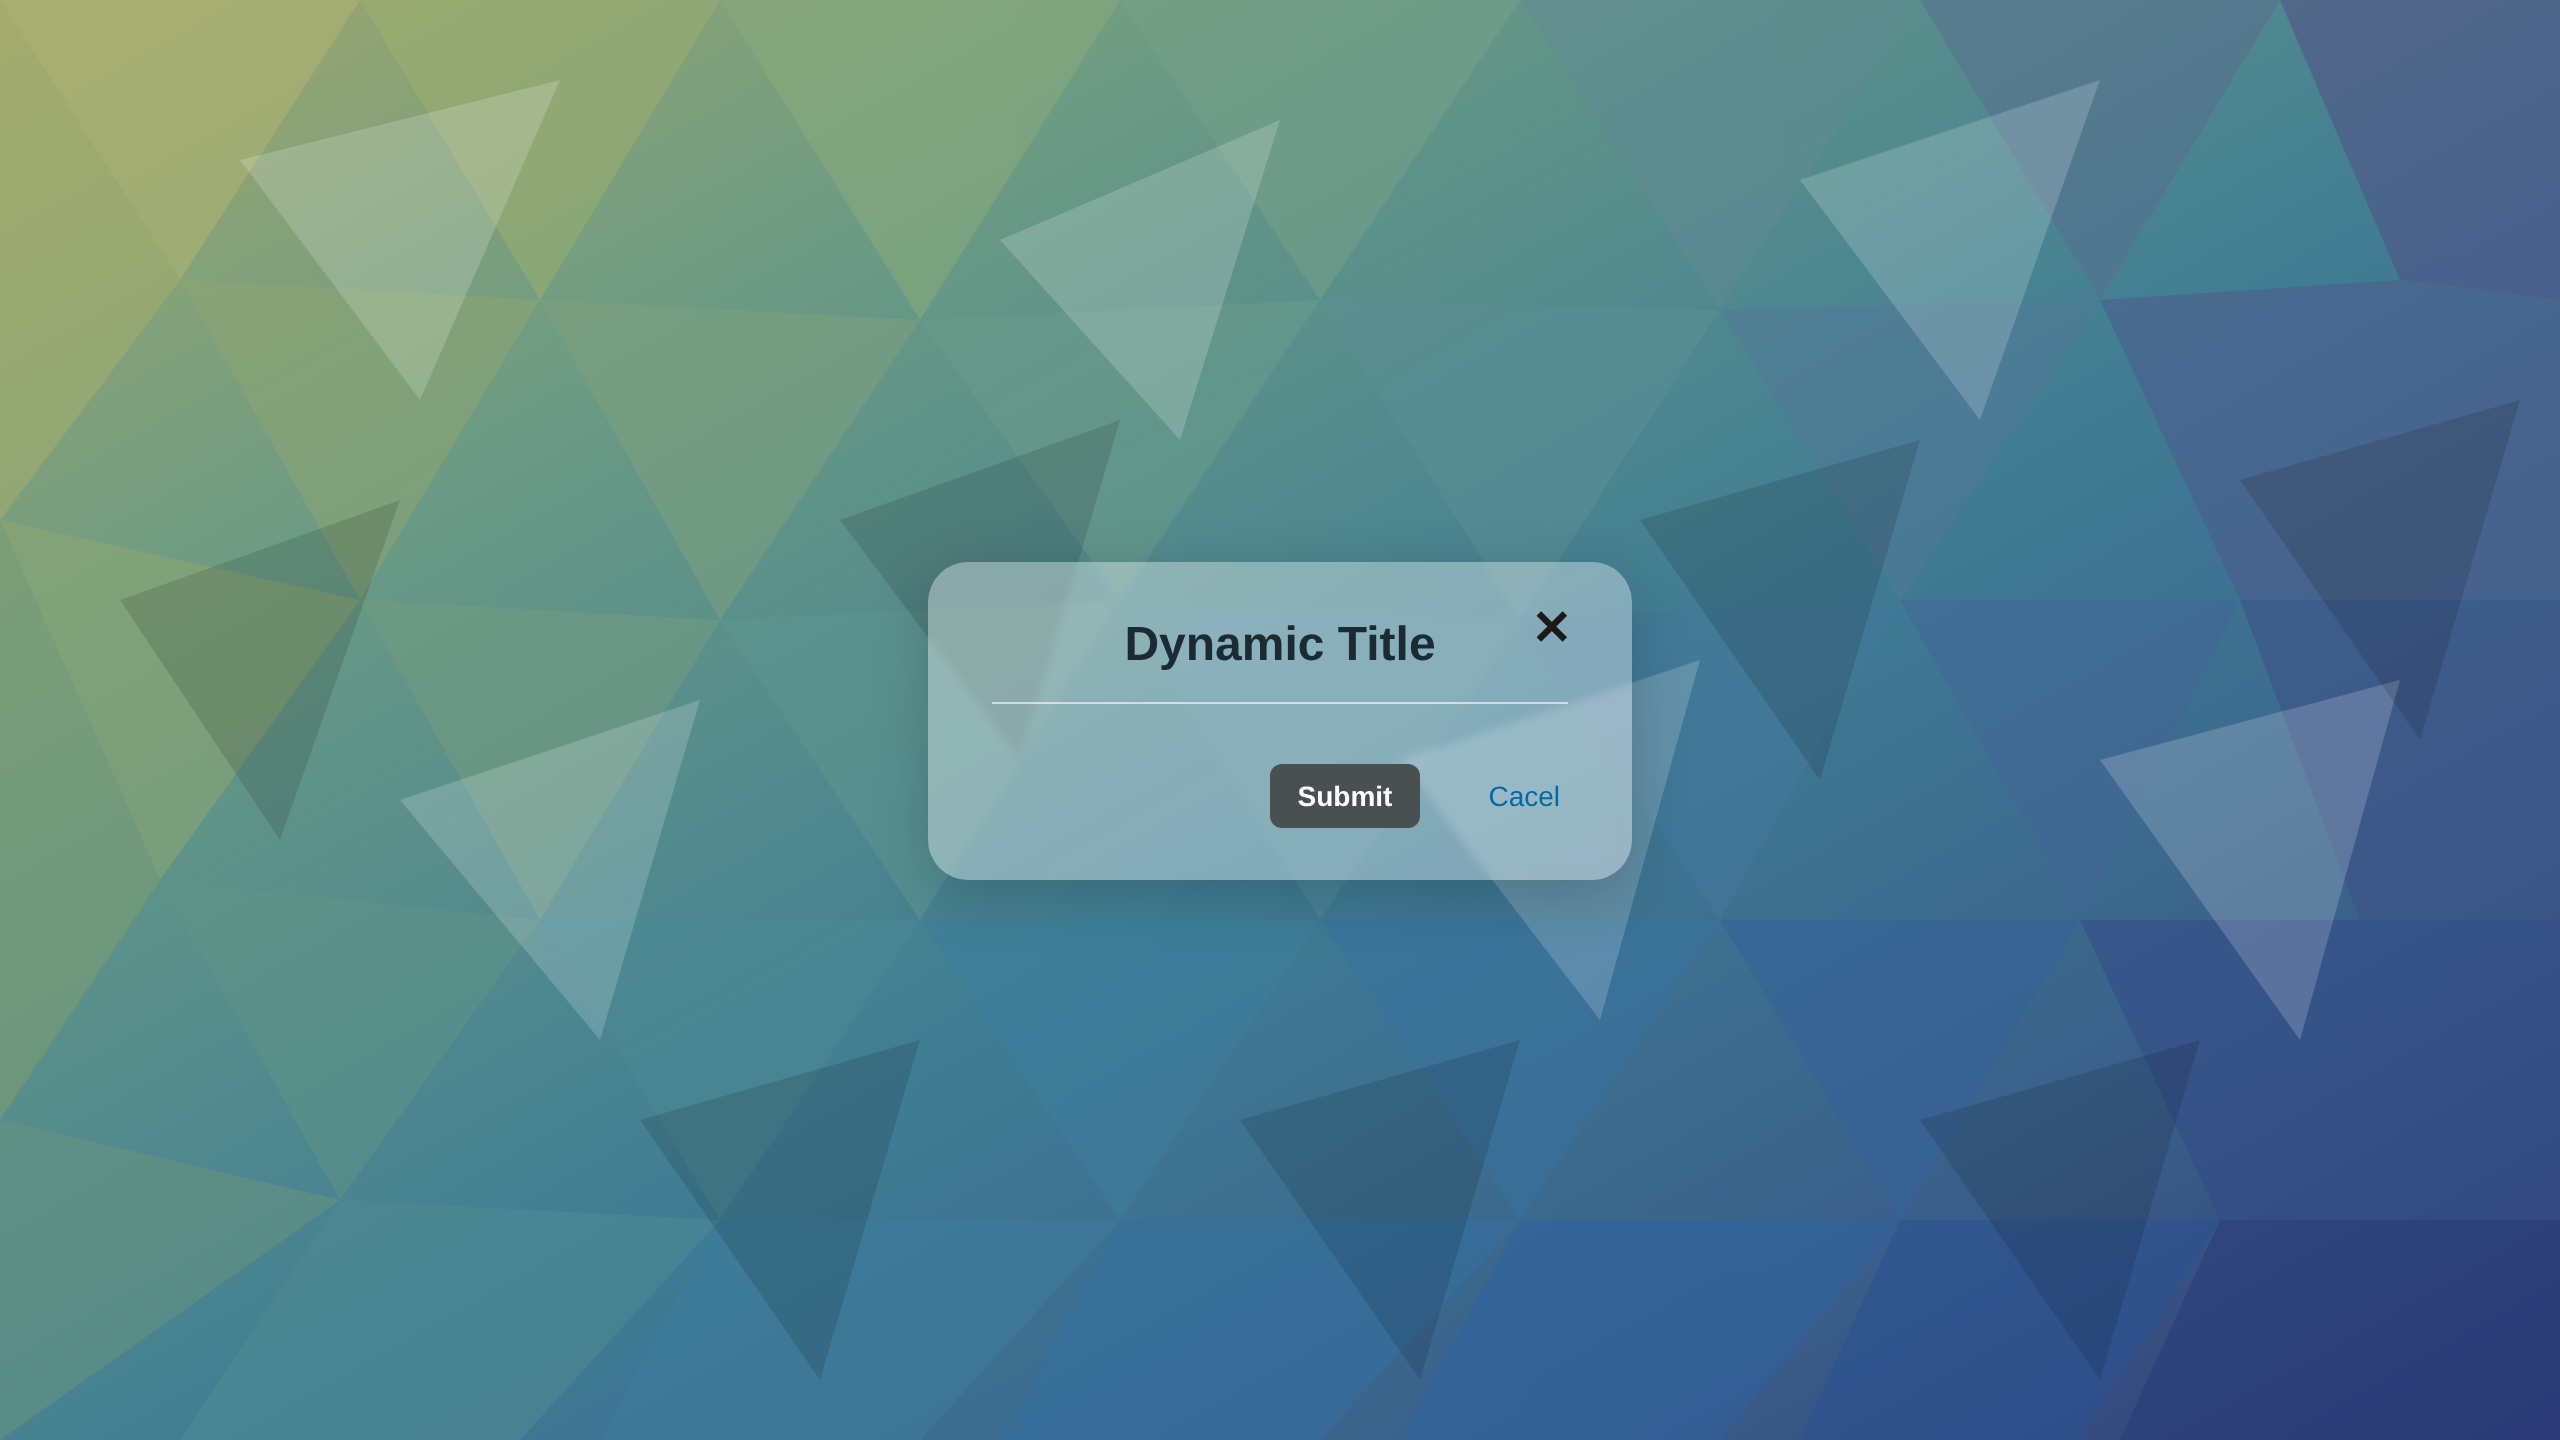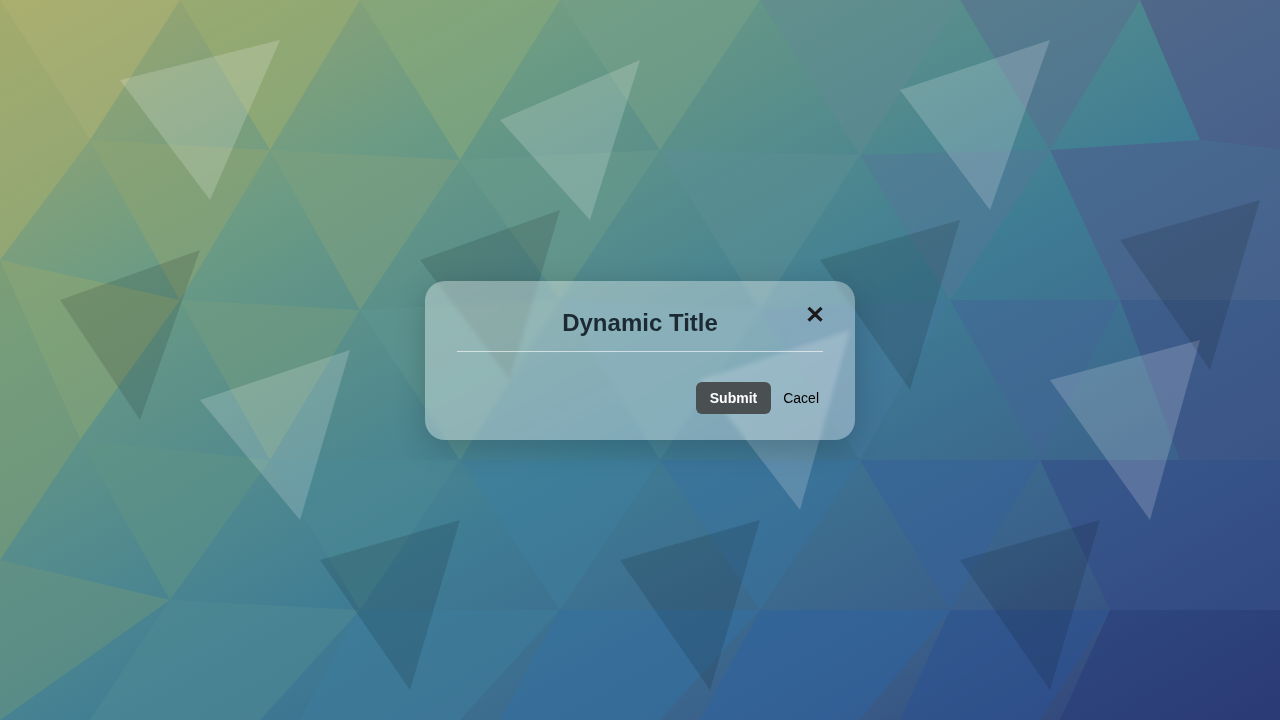--- a/index.html
+++ b/index.html
@@ -27,21 +27,21 @@
 
 .background svg {
   width: 100%;
   height: 100%;
   display: block;
 }
 
 .modal {
   position: relative;
   z-index: 10;
-  width: 430px;
+  width: 352px;
   background: rgba(255, 255, 255, 0.35);
   border-radius: 20px;
   padding: 28px 32px 26px 32px;
   box-shadow: 0 8px 30px rgba(0,0,0,0.18);
   backdrop-filter: blur(2px);
 }
 
 .modal-header {
   position: relative;
   text-align: center;
@@ -99,39 +99,39 @@
   height: 8px;
   background: #2f7d46;
   opacity: 0.55;
   border-radius: 4px;
   filter: blur(1.5px);
 }
 
 .modal-footer {
   display: flex;
   justify-content: flex-end;
-  gap: 8px;
+  gap: 30px;
   padding-top: 30px;
   align-items: center;
 }
 
 .btn-submit {
   background: #4a4f52;
   color: #fff;
   border: none;
   padding: 8px 14px;
   border-radius: 6px;
   font-size: 14px;
   font-weight: 600;
   cursor: pointer;
 }
 
 .btn-cancel {
   background: transparent;
-  color: #000000;
+  color: #0369a1;
   border: none;
   font-size: 14px;
   cursor: pointer;
   padding: 8px 4px;
 }
 </style>
 </head>
 <body>
 
 <div class="background">

